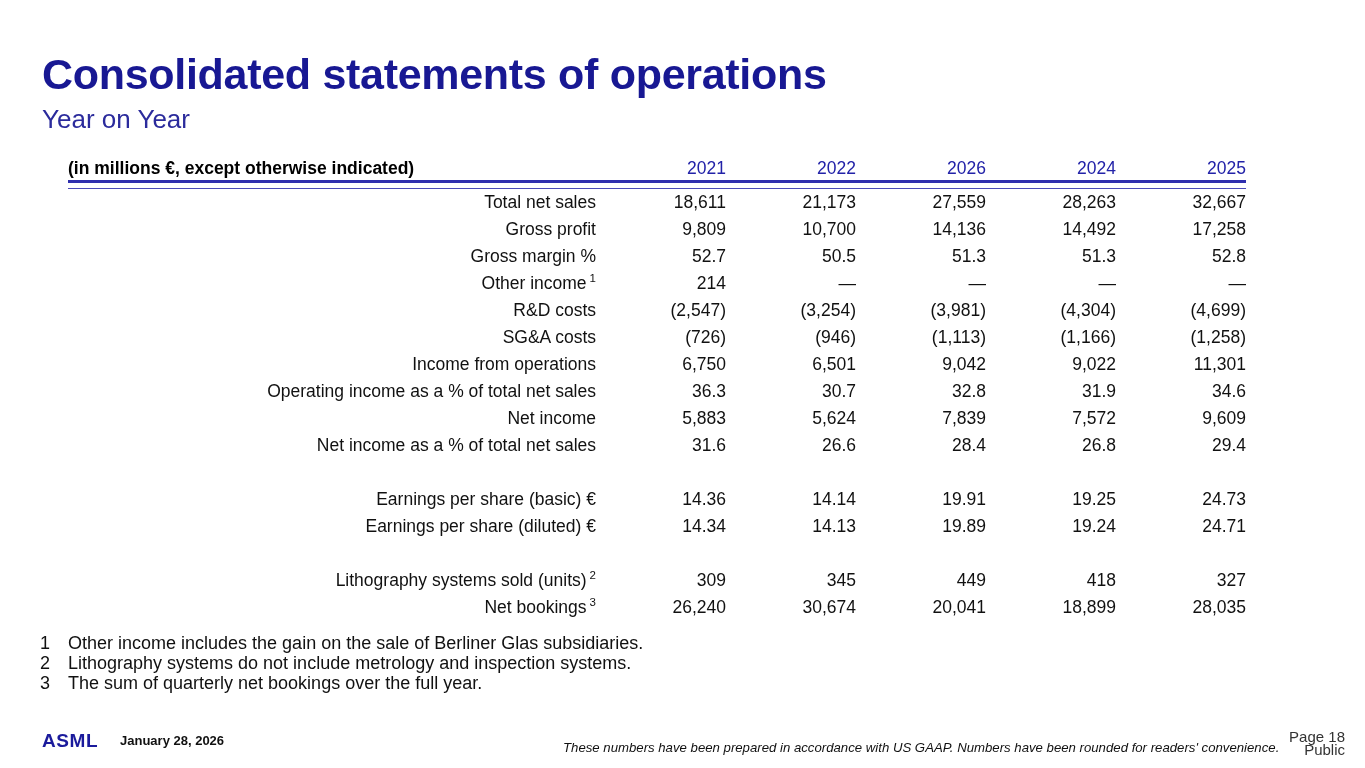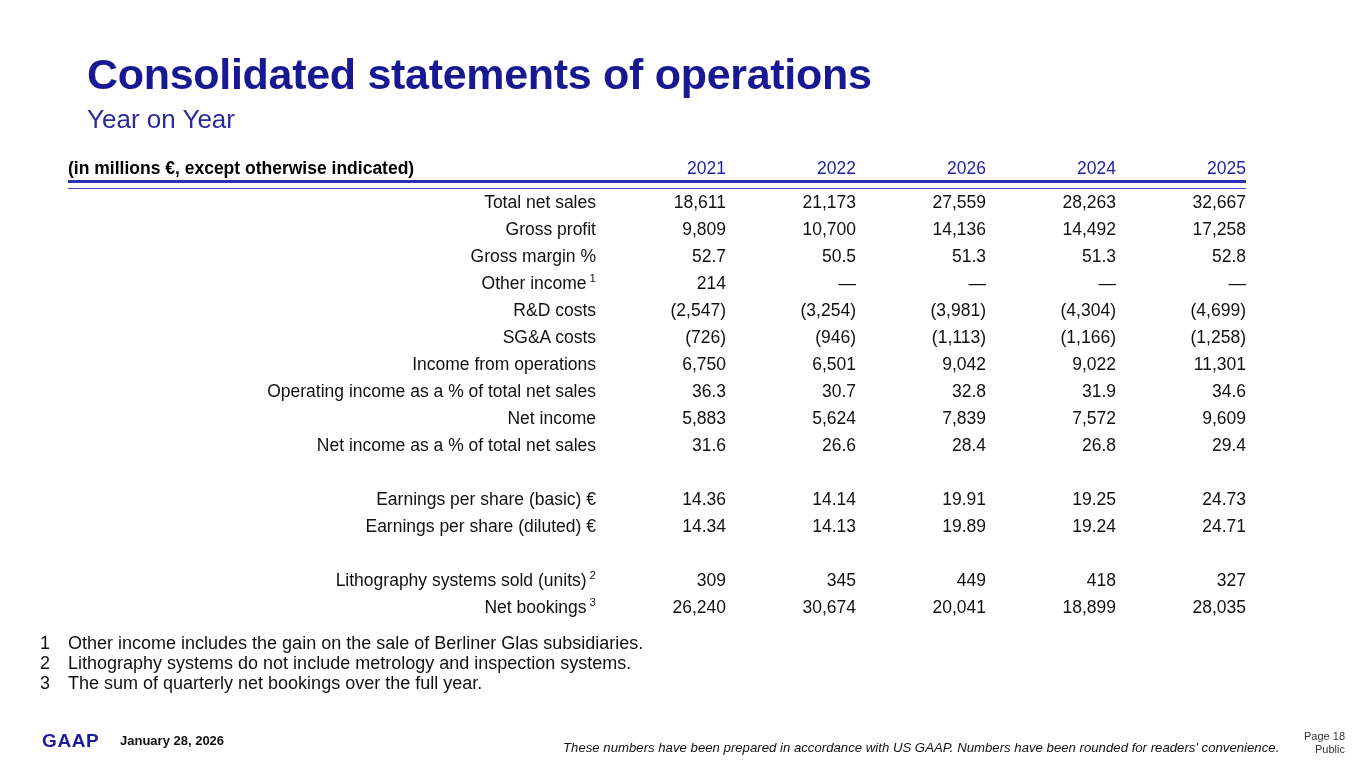--- a/index.html
+++ b/index.html
@@ -15,21 +15,20 @@
     overflow: hidden;
     position: relative;
   }
 
   
   #title-block {
     position: absolute;
     left: 42px;
     top: 52px;
     width: 1200px;
-    margin-left: 45px;
   }
   #page-title {
     font-size: 43px;
     font-weight: bold;
     color: #181893;
     letter-spacing: -0.3px;
     line-height: 1.05;
     white-space: nowrap;
   }
   #page-subtitle {
@@ -161,21 +160,21 @@
     font-size: 13.2px;
     color: #111;
     white-space: nowrap;
     font-style: italic;
   }
   #footer-pageinfo {
     position: absolute;
     right: 20px;
     top: 730px;
     text-align: right;
-    font-size: 11px;
+    font-size: 15px;
     line-height: 13px;
     color: #333;
   }
 </style>
 </head>
 <body>
 
 <div id="title-block">
   <div id="page-title">Consolidated statements of operations</div>
   <div id="page-subtitle">Year on Year</div>
@@ -328,19 +327,19 @@
       </tbody>
   </table>
 </div>
 
 <div id="footnotes">
     <div class="footnote"><span class="fn-num">1</span><span>Other income includes the gain on the sale of Berliner Glas subsidiaries.</span></div>
     <div class="footnote"><span class="fn-num">2</span><span>Lithography systems do not include metrology and inspection systems.</span></div>
     <div class="footnote"><span class="fn-num">3</span><span>The sum of quarterly net bookings over the full year.</span></div>
   </div>
 
-<div id="footer-logo">GAAP</div>
+<div id="footer-logo">ASML</div>
 <div id="footer-date">January 28, 2026</div>
 <div id="footer-disclaimer">These numbers have been prepared in accordance with US GAAP.  Numbers have been rounded for readers' convenience.</div>
 <div id="footer-pageinfo">
   <div>Page 18</div>
   <div>Public</div>
 </div>
 
 </body></html>

